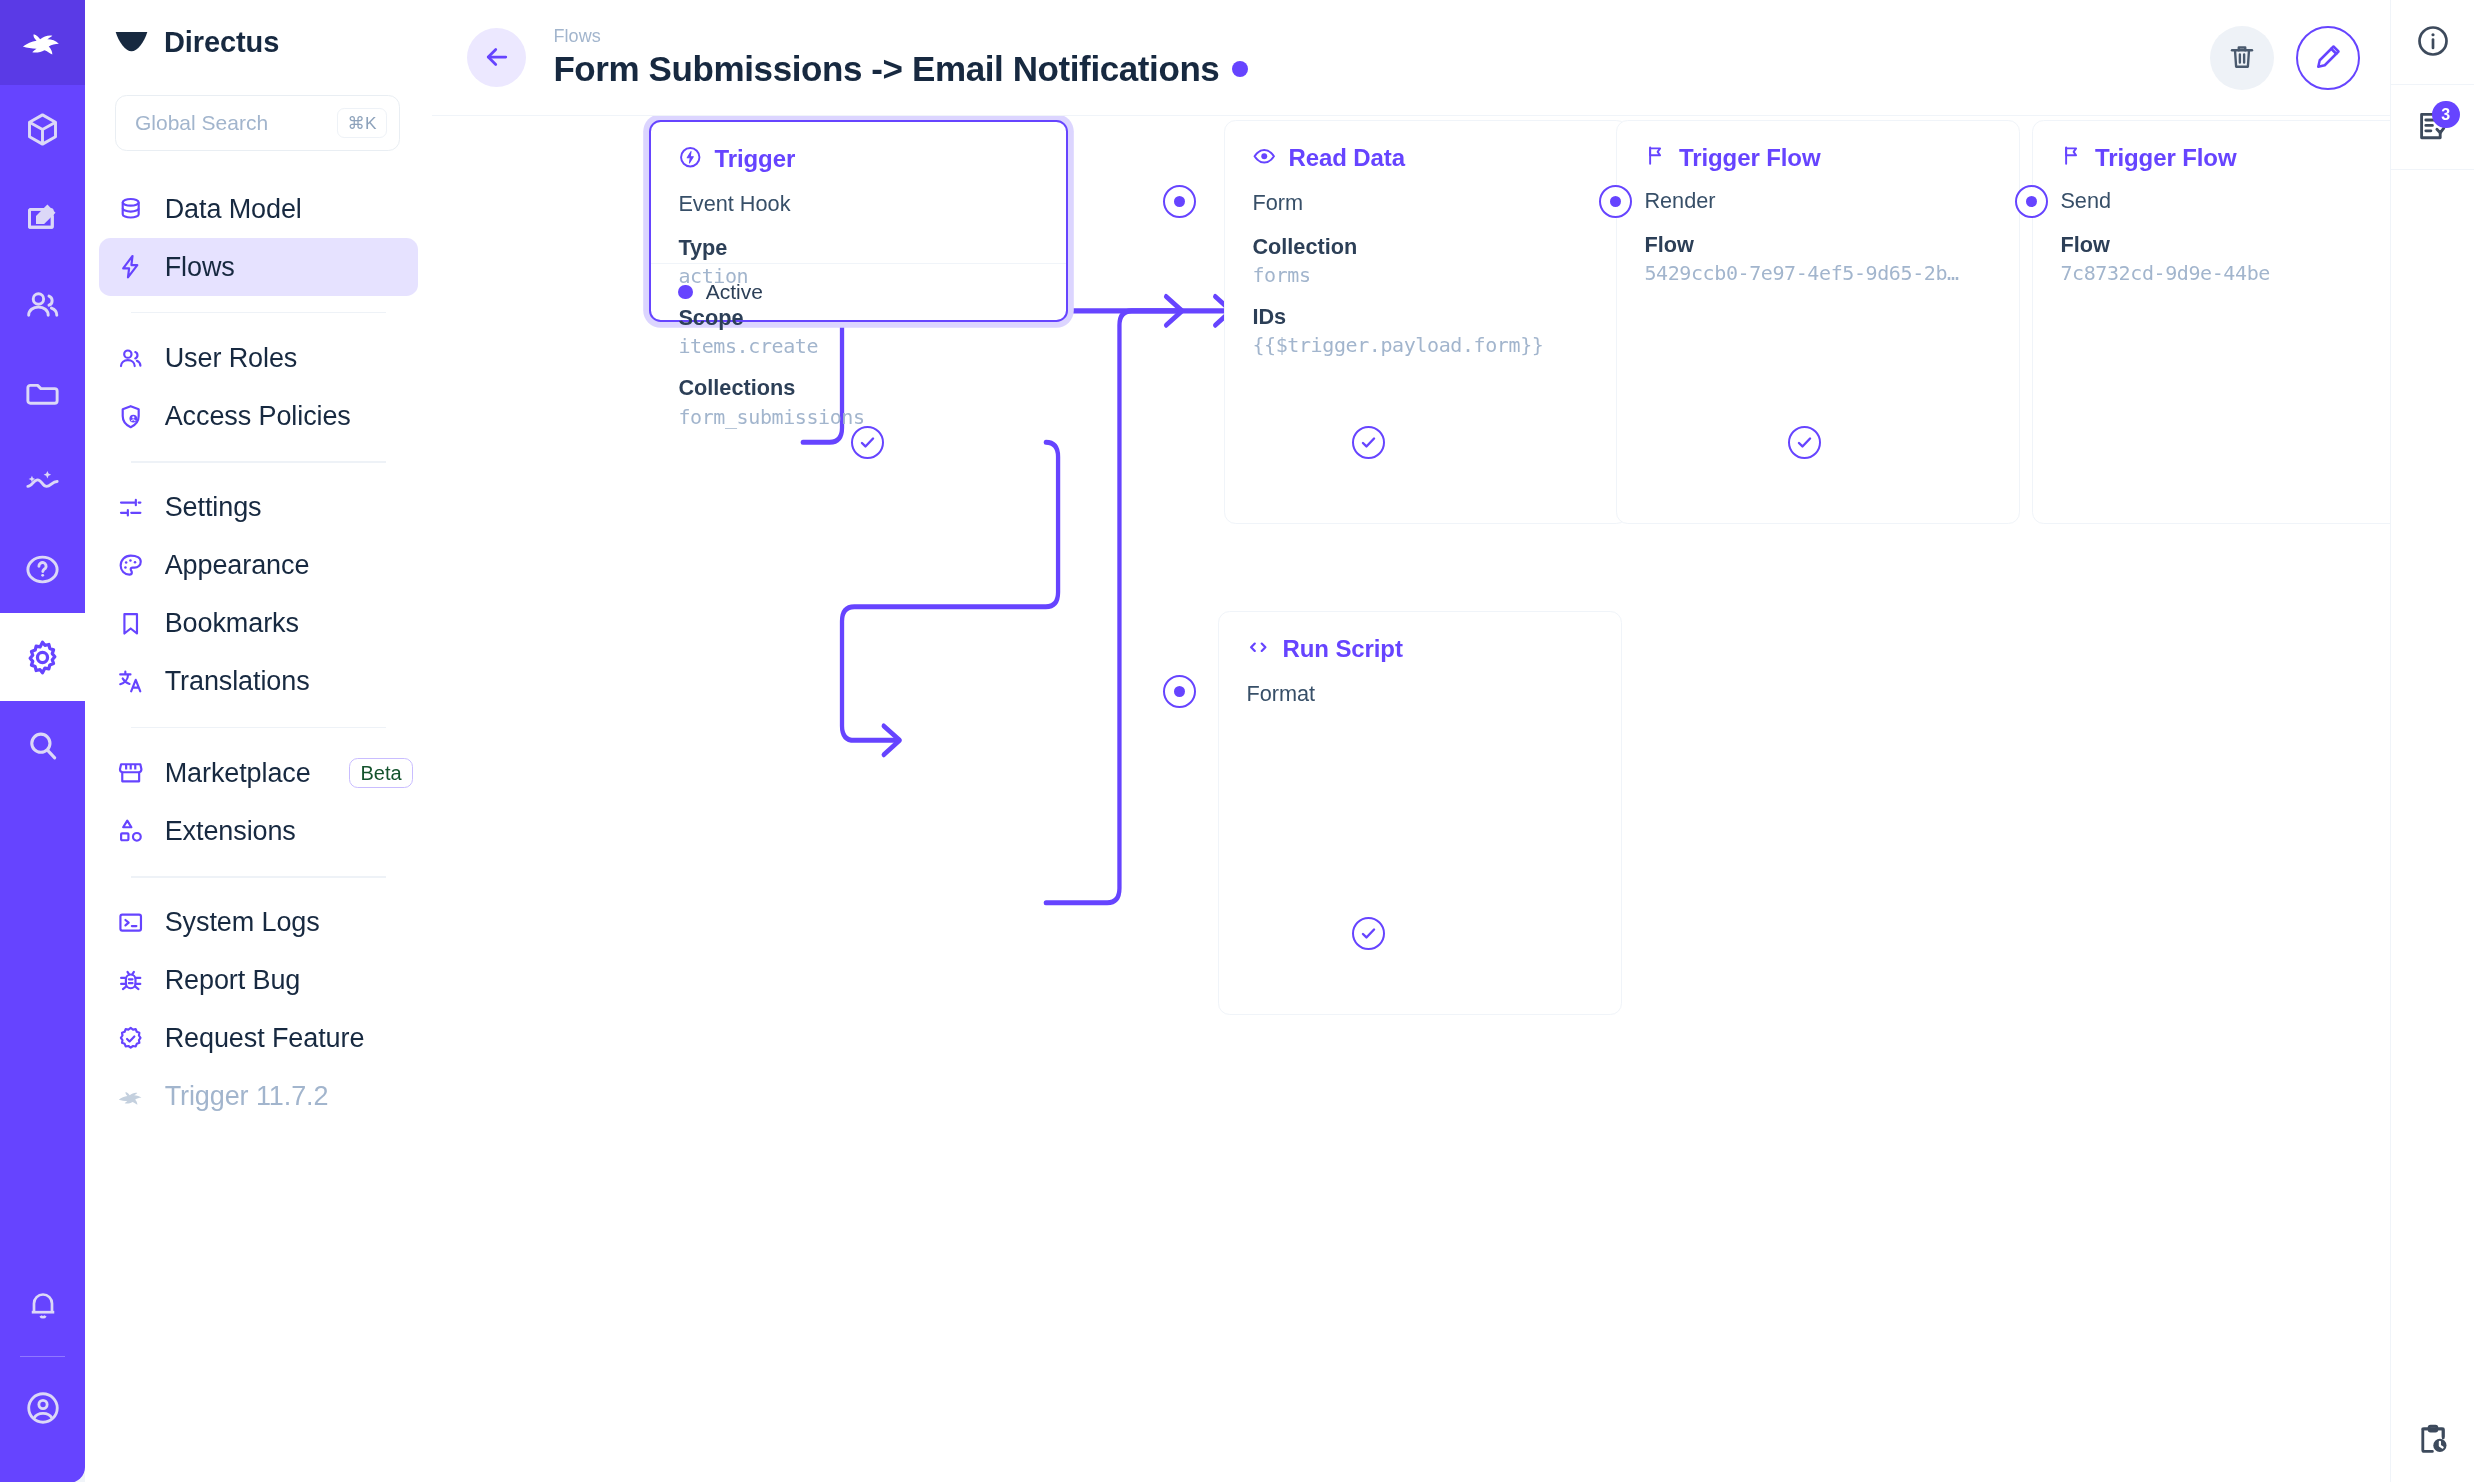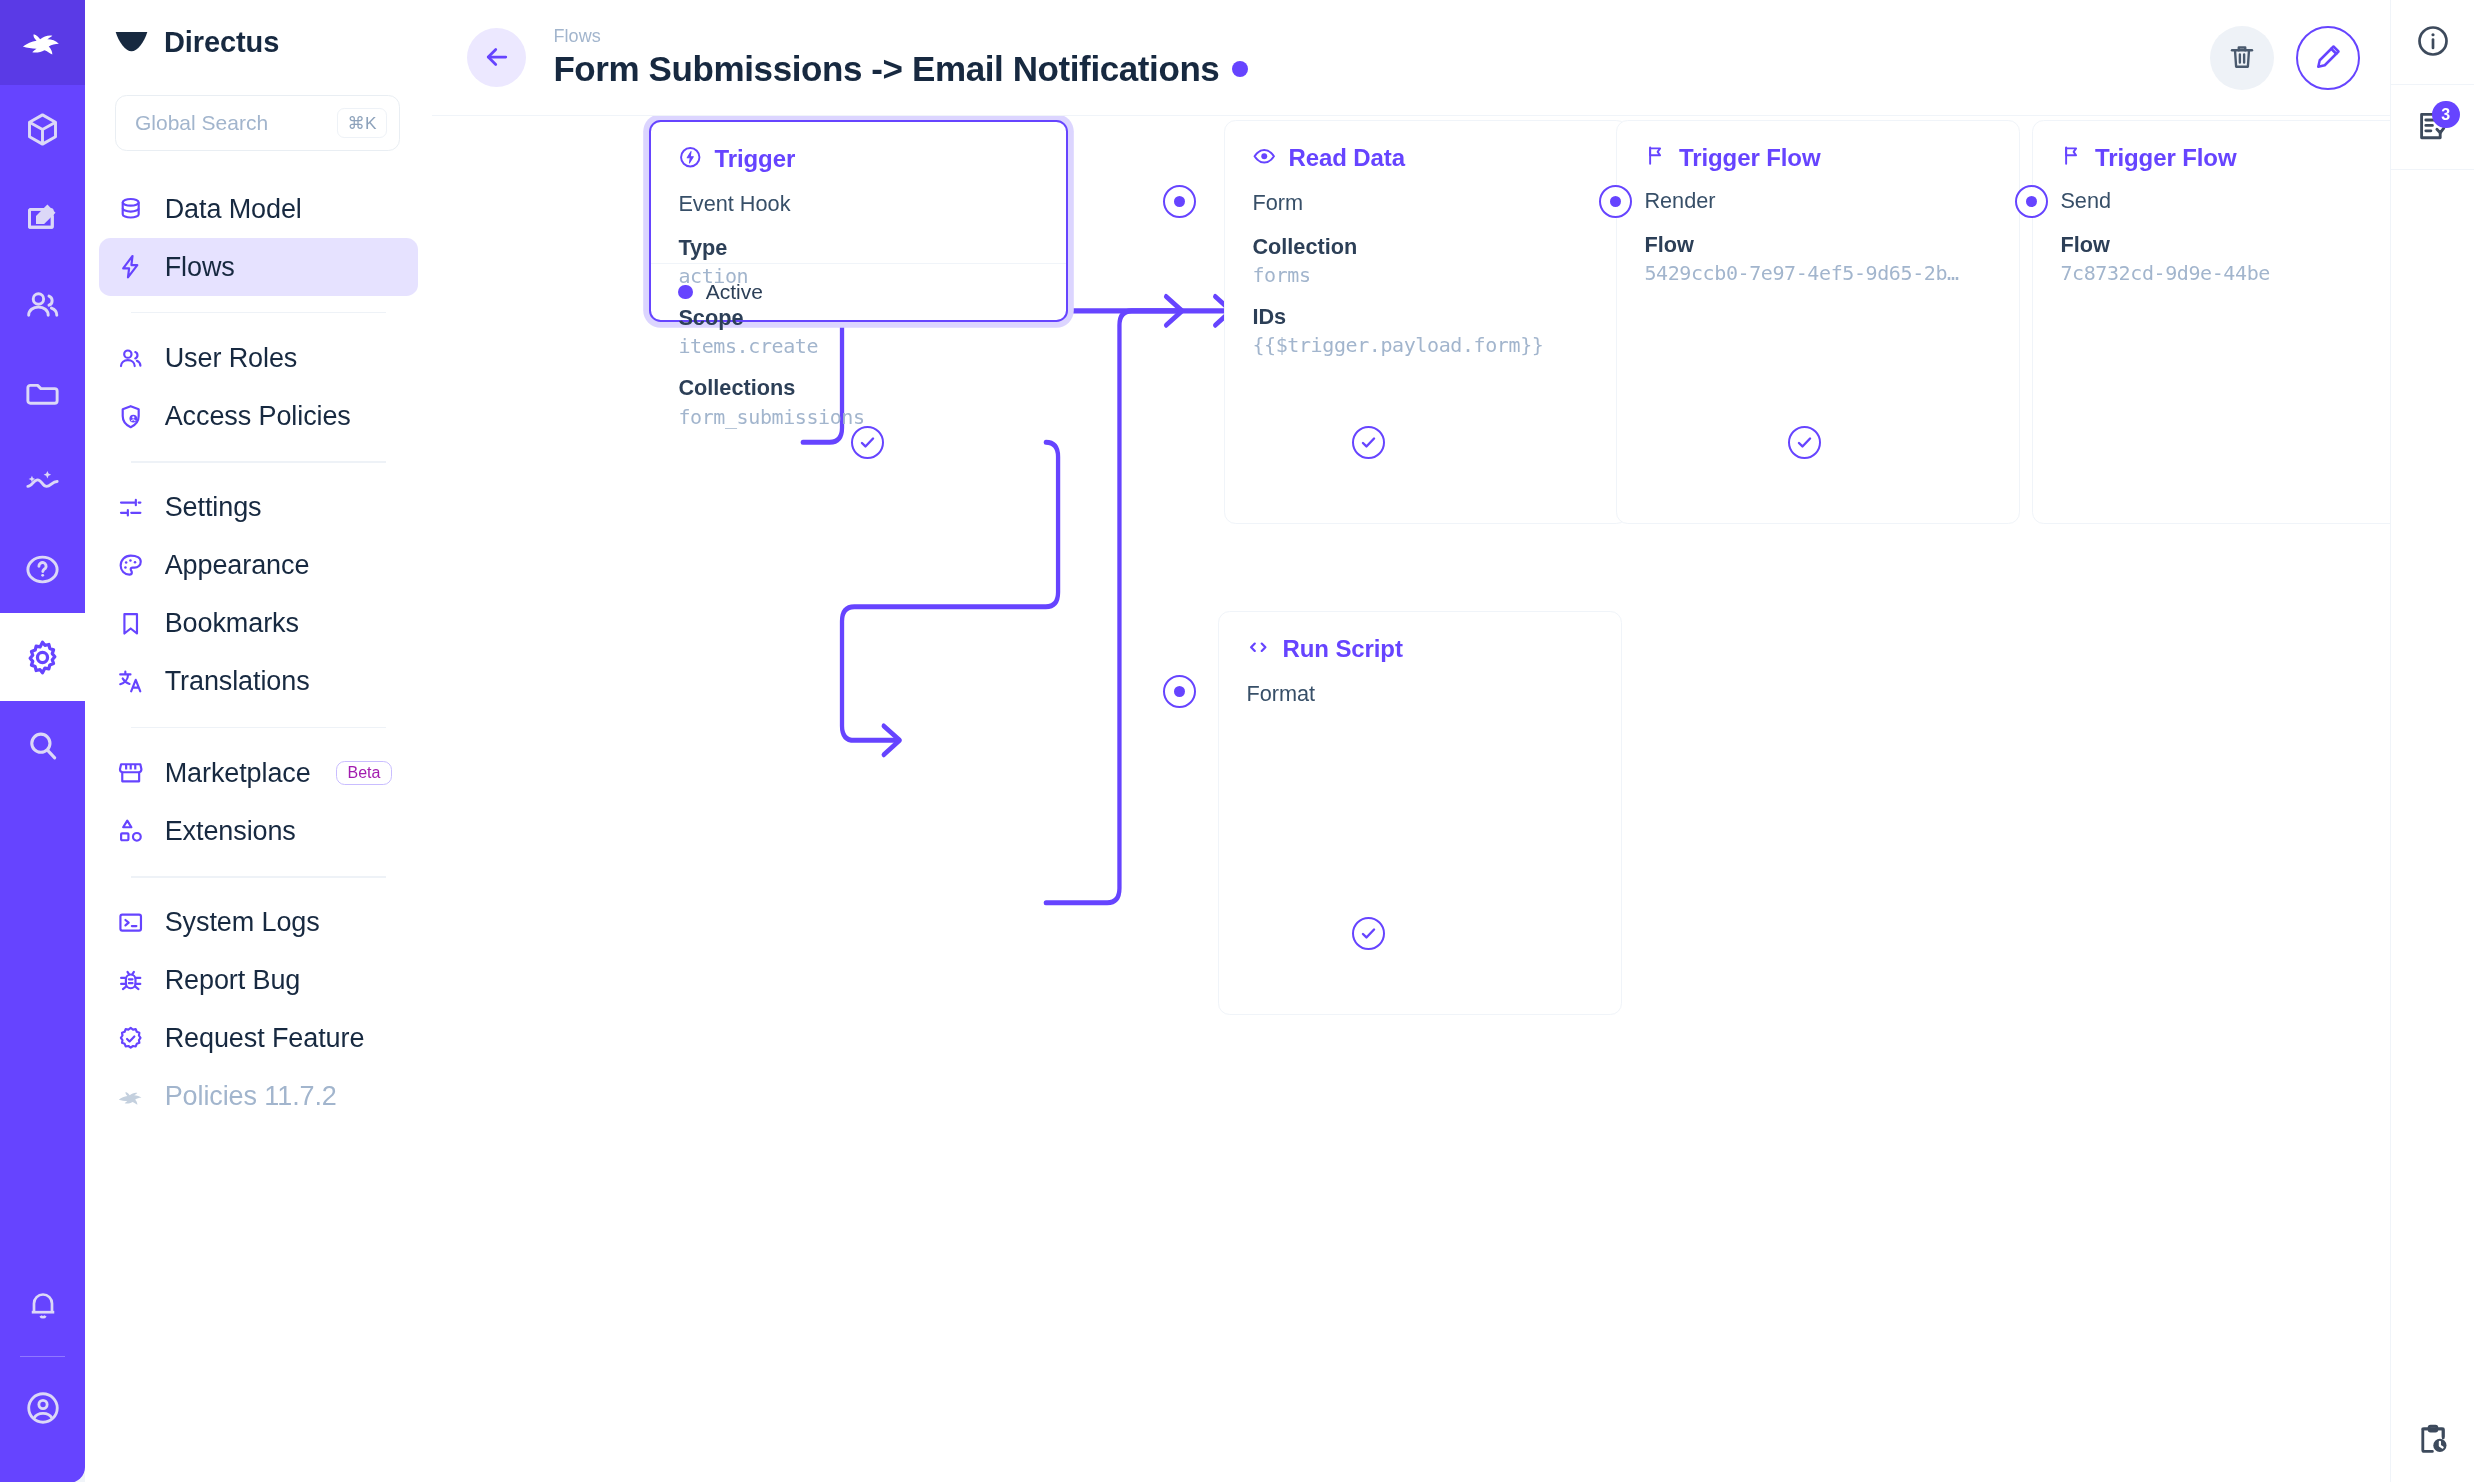--- a/index.html
+++ b/index.html
@@ -61,22 +61,22 @@
   .nav { margin-top: 29px; padding: 0 14.4px 0 14.4px; }
   .nav-item {
     display: flex; align-items: center; gap: 19px;
     height: 58px; padding: 0 17.3px; border-radius: 11.6px; cursor: pointer;
   }
   .nav-item.active { background: #e6e2ff; }
   .nav-item .lbl { font-size: 27px; color: #172940; letter-spacing:-0.1px; white-space:nowrap;}
   .nav-item .ico { width: 29px; height: 29px; flex:0 0 29px; display:flex; align-items:center; justify-content:center;}
   .nav-sep { height: 1.4px; background: #eef2f7; margin: 16px 32px 16px 32px; }
   .badge-beta {
-    margin-left: 6px; border: 1.4px solid #c9bdff; border-radius: 8.7px;
-    color: #a21caf; font-size: 16px; padding: 2.2px 10.8px; font-weight: 500;
+    margin-left: 19px; border: 1.4px solid #c9bdff; border-radius: 8.7px;
+    color: #14532d; font-size: 20px; padding: 2.2px 10.8px; font-weight: 500;
   }
   .nav-item.muted .lbl { color: #a2b5cd; }
 
   
   .main { flex: 1 1 auto; position: relative; height: 1483px; background:#f0f4f9;}
   .main-inner {
     position:absolute; left:0; top:0; right:85px; bottom:0;
     background: #ffffff; overflow: hidden;
   }
   .topbar {
@@ -425,21 +425,21 @@
           </svg>
         </span>
         <span class="lbl">Request Feature</span>
       </div>
       <div class="nav-item muted">
         <span class="ico">
           <svg width="29" height="19" viewBox="0 0 64 40" fill="none">
             <path d="M4 27c6-4 12-7 19-8-3-3-5-6-4-9 4 1 7 4 9 7 5-4 11-6 17-5-2 2-5 3-7 5 6 0 12 2 16 6-5 0-10 1-14 4 3 3 5 7 5 11-4-2-7-5-11-6-5 3-11 4-17 3 2-2 4-4 6-5-7 0-13-1-19-3z" fill="#c4d0de"></path>
           </svg>
         </span>
-        <span class="lbl">Policies 11.7.2</span>
+        <span class="lbl">Trigger 11.7.2</span>
       </div>
 
     </div>
   </div>
 
   <div class="main">
     <div class="main-inner">
 
       <div class="topbar">
         <div class="back-btn">

